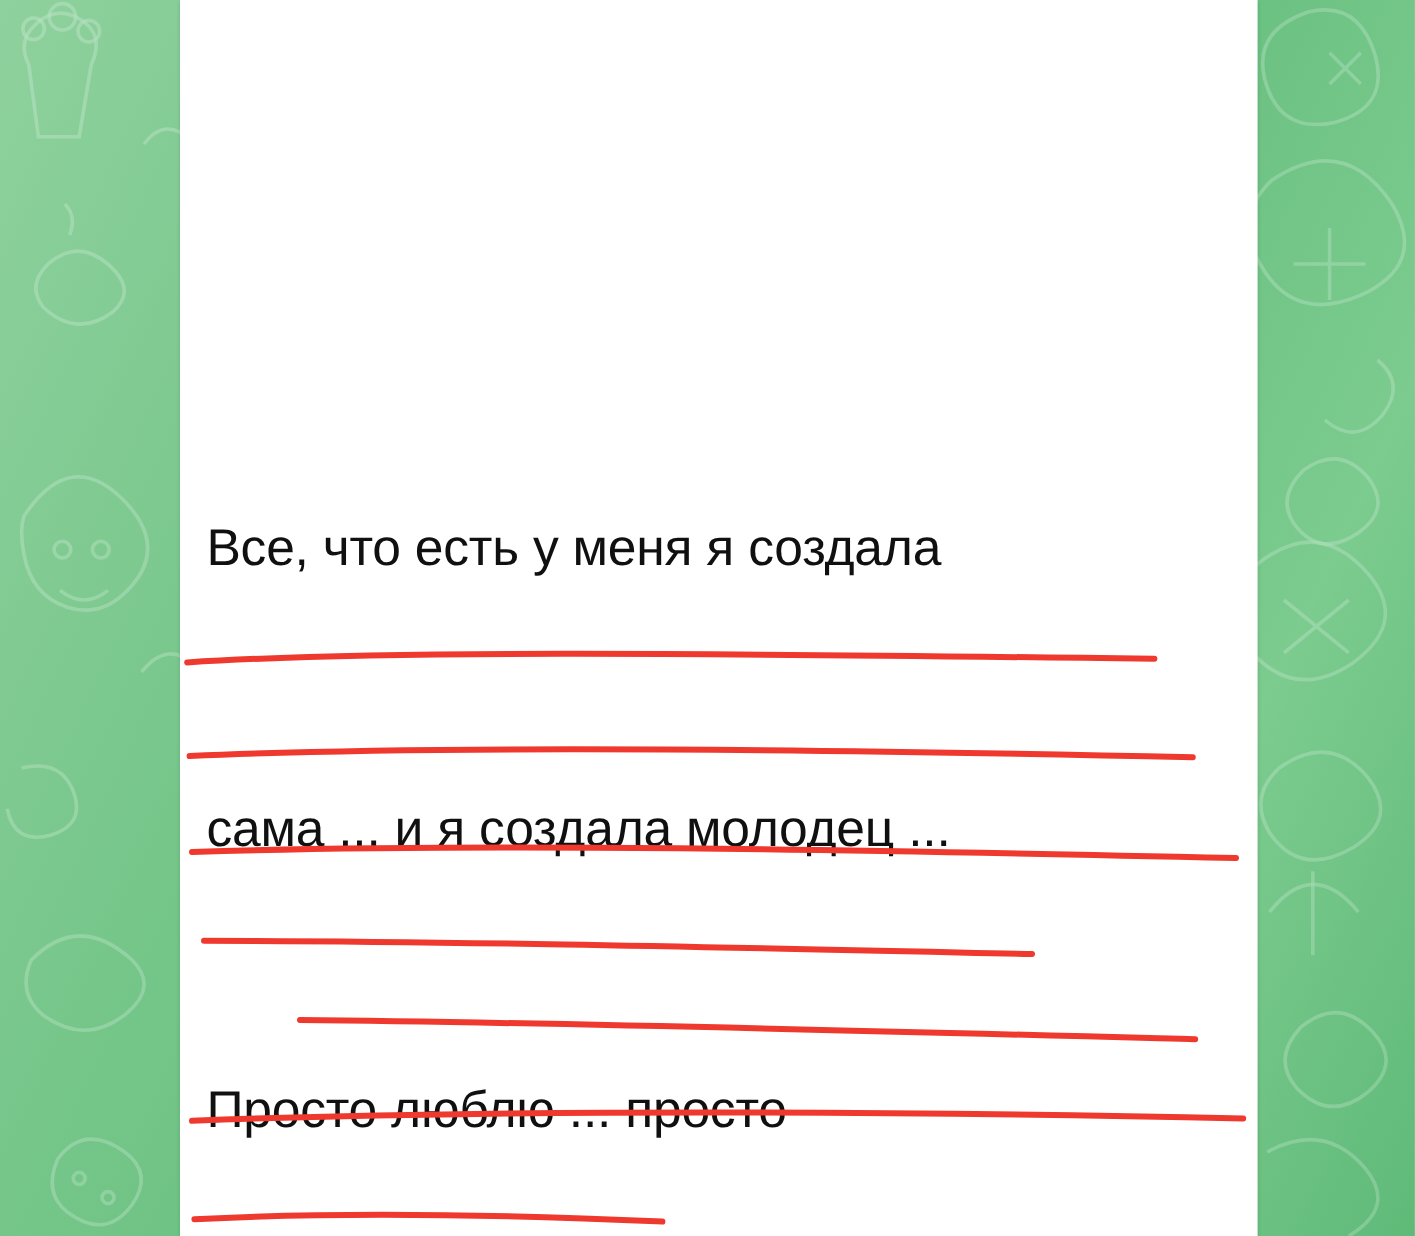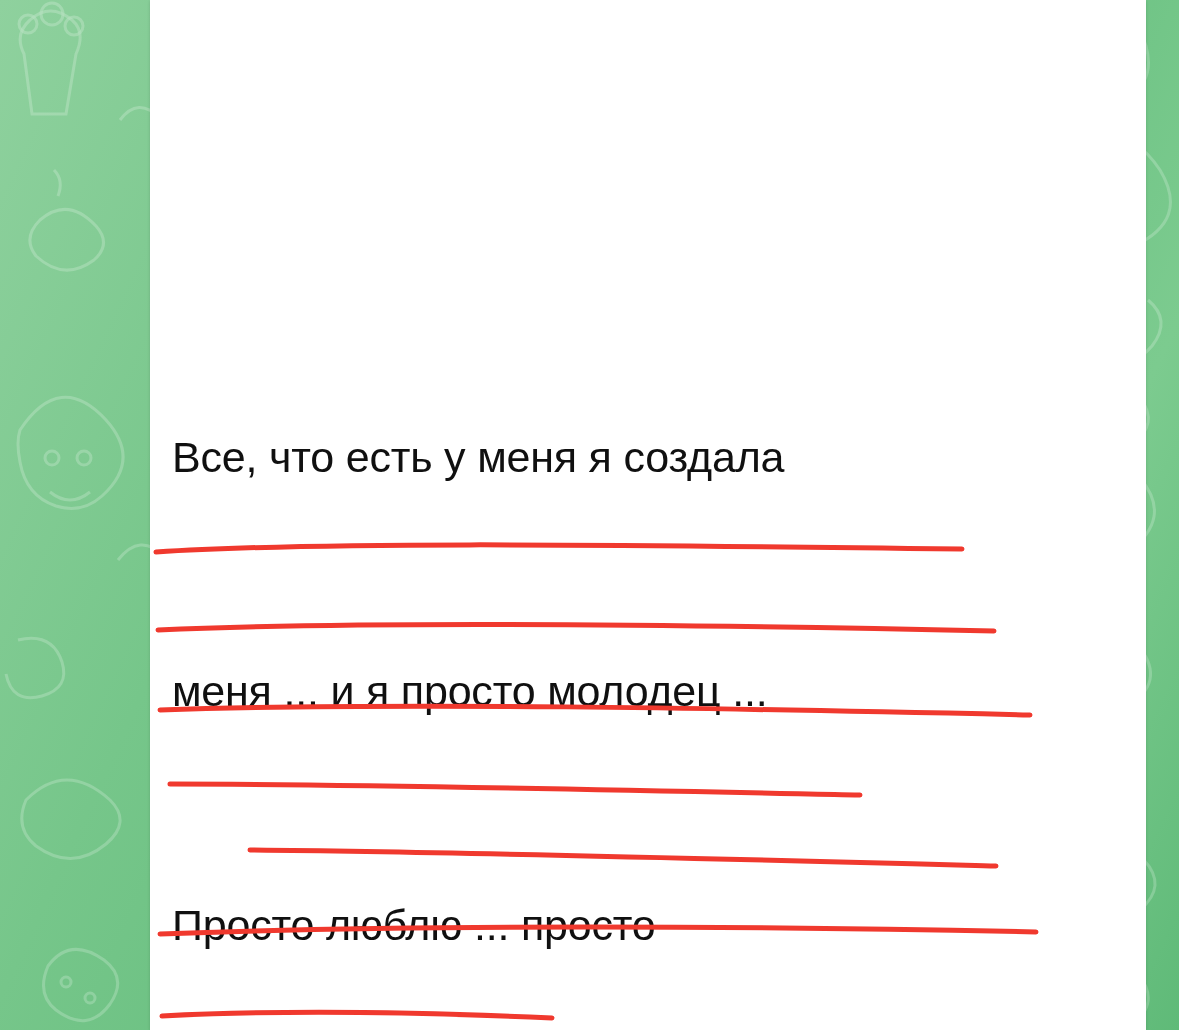--- a/index.html
+++ b/index.html
@@ -37,21 +37,21 @@
     display: block;
     width: 100%;
     height: 100%;
   }
 
   
   .message-bubble {
     position: absolute;
     left: 150px;
     top: 0;
-    width: 996px;
+    width: 898px;
     height: 1030px;
     background: #ffffff;
     box-shadow: 0 1px 3px rgba(0,0,0,0.15);
     overflow: hidden;
   }
 
   .message-text {
     position: absolute;
     left: 22px;
     top: 28px;
@@ -130,21 +130,21 @@
       </svg>
     </div>
   </div>
 
   <div class="message-bubble">
 
     <div class="message-text">
 
       <div class="para">
         <span class="line">Все, что есть у меня я создала</span>
-        <span class="line">меня ... и я просто молодец ...</span>
+        <span class="line">сама ... и я создала молодец ...</span>
         <span class="line">Просто люблю ... просто</span>
         
       </div>
 
       
 
     </div>
 
     <div class="scribble" style="left:0px; top:538px; width:820px; height:22px;">
       <svg width="820" height="22" viewBox="0 0 820 22" xmlns="http://www.w3.org/2000/svg">

